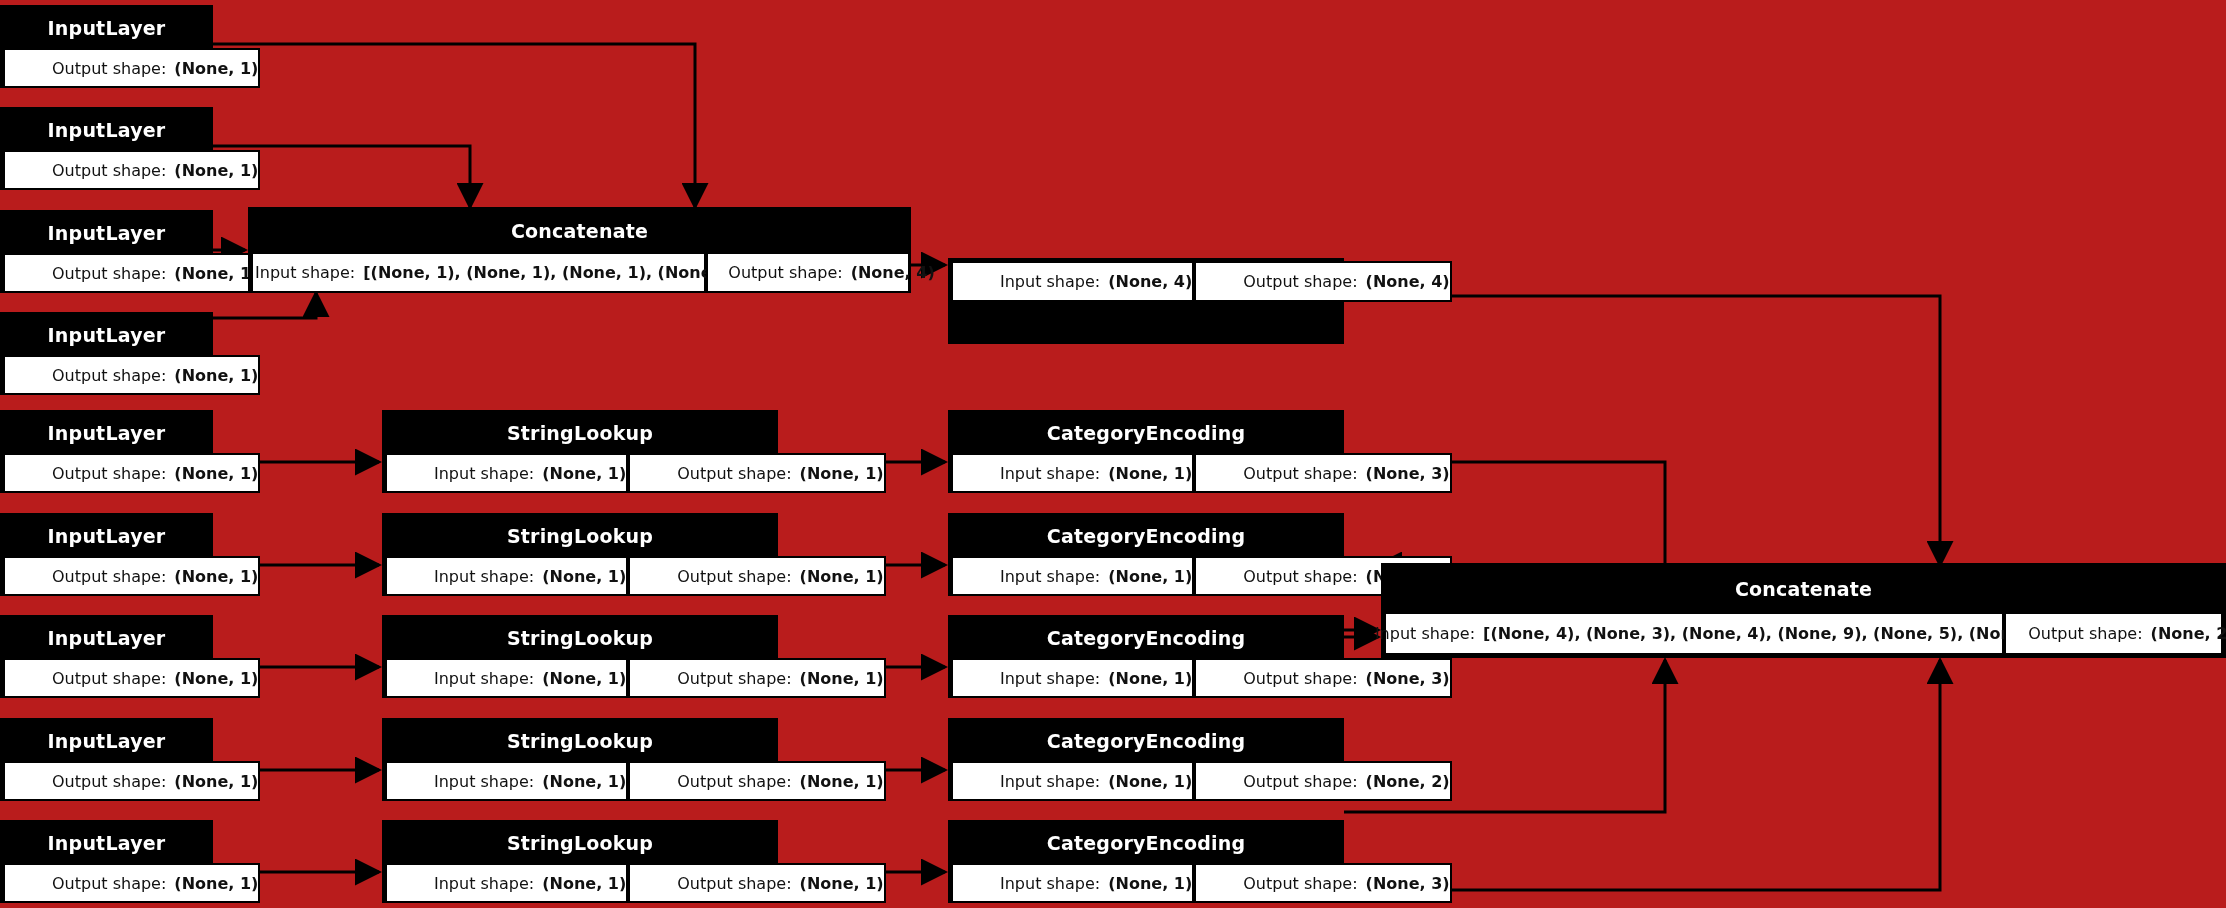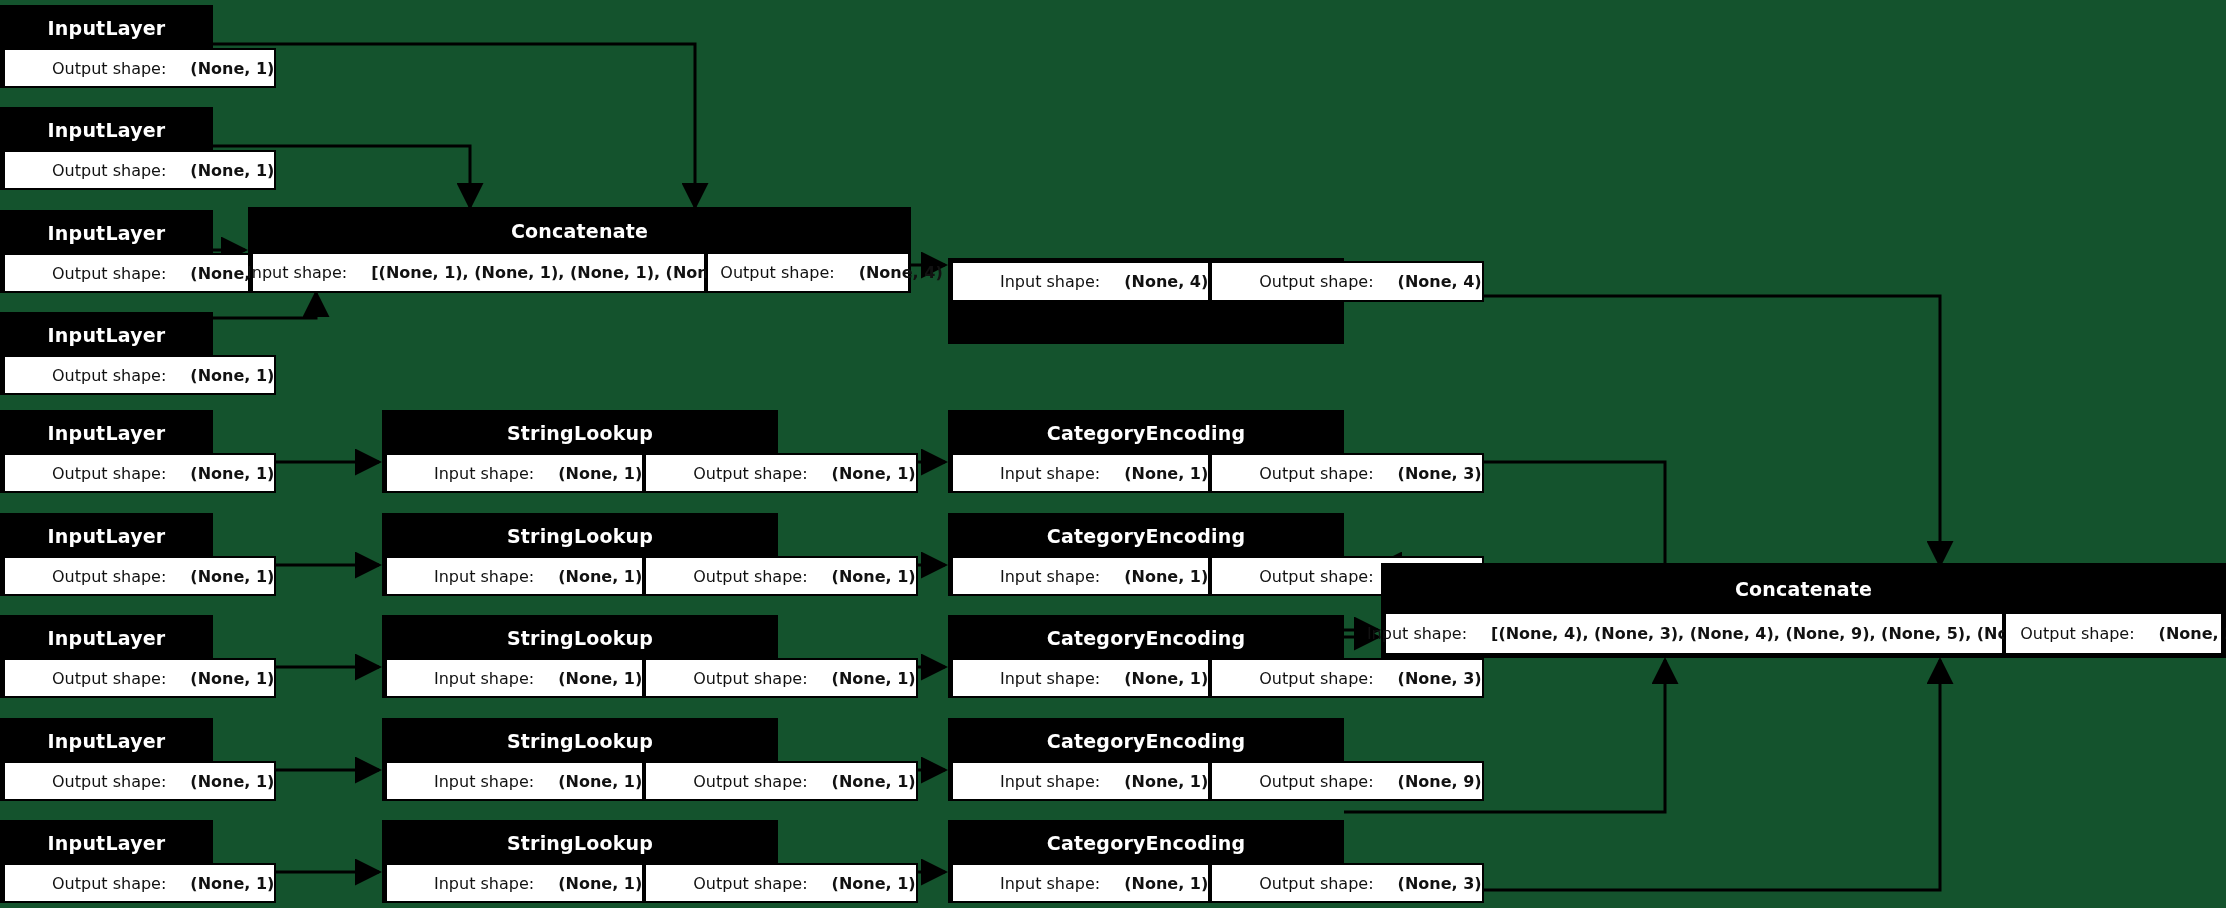--- a/index.html
+++ b/index.html
@@ -1,32 +1,32 @@
 <!DOCTYPE html>
 <html><head>
 <meta charset="utf-8">
 <style>
   html,body{margin:0;padding:0;background:#ffffff;}
   body{font-family:"DejaVu Sans","Liberation Sans",sans-serif;}
-  #stage{position:relative;width:2226px;height:908px;background:#14532d;overflow:hidden;}
+  #stage{position:relative;width:2226px;height:908px;background:#b91c1c;overflow:hidden;}
   svg.edges{position:absolute;left:0;top:0;width:2226px;height:908px;pointer-events:none;}
   .node{position:absolute;box-sizing:border-box;border:3px solid #000;background:#000;}
   .node .hdr{
     background:#000;color:#fff;font-weight:bold;text-align:center;
     display:flex;align-items:center;justify-content:center;
     letter-spacing:.2px;
   }
   .node .shapes{display:flex;background:#000;}
   .node .cell{
     background:#fff;color:#111;border:2px solid #000;
     display:flex;align-items:center;justify-content:center;
     box-sizing:border-box;white-space:nowrap;
   }
   .node .cell .lbl{font-weight:normal;margin-left:47px;}
-  .node .cell .val{font-weight:bold;margin-left:24px;}
+  .node .cell .val{font-weight:bold;margin-left:8px;}
   .node.one-cell .cell{flex:1 1 100%;}
   .node.two-cell .cell{flex:1 1 50%;}
   .node.split .cell.in{flex:0 0 auto;}
   .node.split .cell.out{flex:0 0 auto;}
 </style>
 </head>
 <body>
 
 <div id="stage">
 
@@ -277,21 +277,21 @@
   </div>
   <div class="node two-cell" style="left:948px;top:718px;width:396px;height:83px;">
     <div class="hdr" style="height:40px;font-size:19px;">CategoryEncoding</div>
     <div class="shapes" style="height:40px;">
       <div class="cell" style="font-size:16px;">
         <span class="lbl">Input shape:</span>
         <span class="val">(None, 1)</span>
       </div>
       <div class="cell" style="font-size:16px;">
         <span class="lbl">Output shape:</span>
-        <span class="val">(None, 9)</span>
+        <span class="val">(None, 2)</span>
       </div>
     </div>
   </div>
 
   <div class="node one-cell" style="left:0px;top:820px;width:213px;height:83px;">
     <div class="hdr" style="height:40px;font-size:19px;">InputLayer</div>
     <div class="shapes" style="height:40px;">
       <div class="cell" style="font-size:16px;">
         <span class="lbl">Output shape:</span>
         <span class="val">(None, 1)</span>

